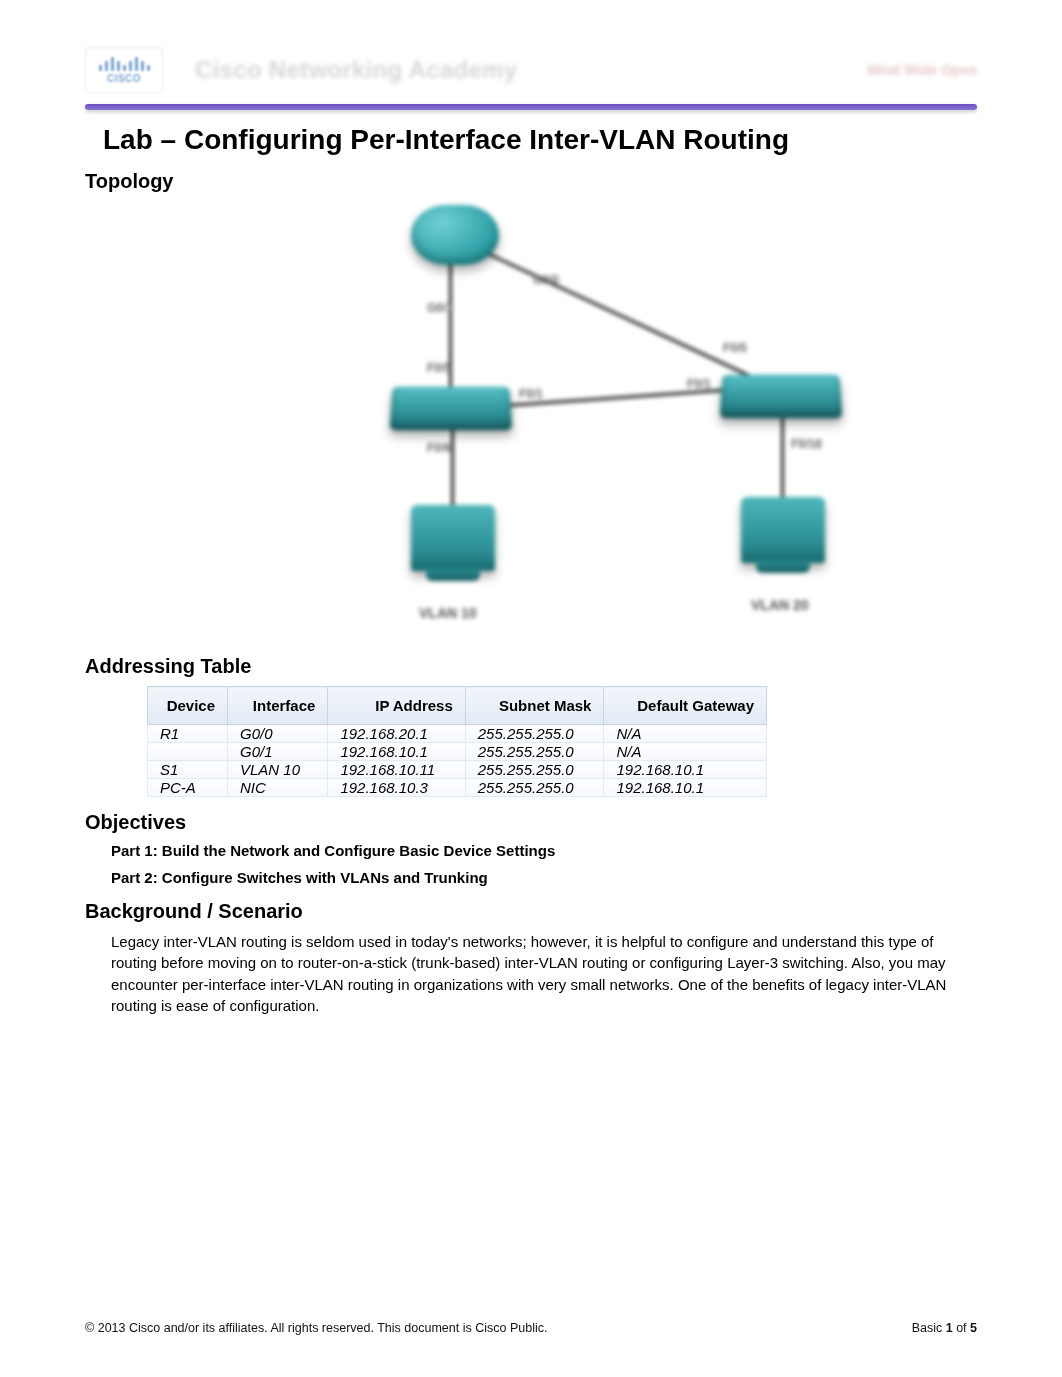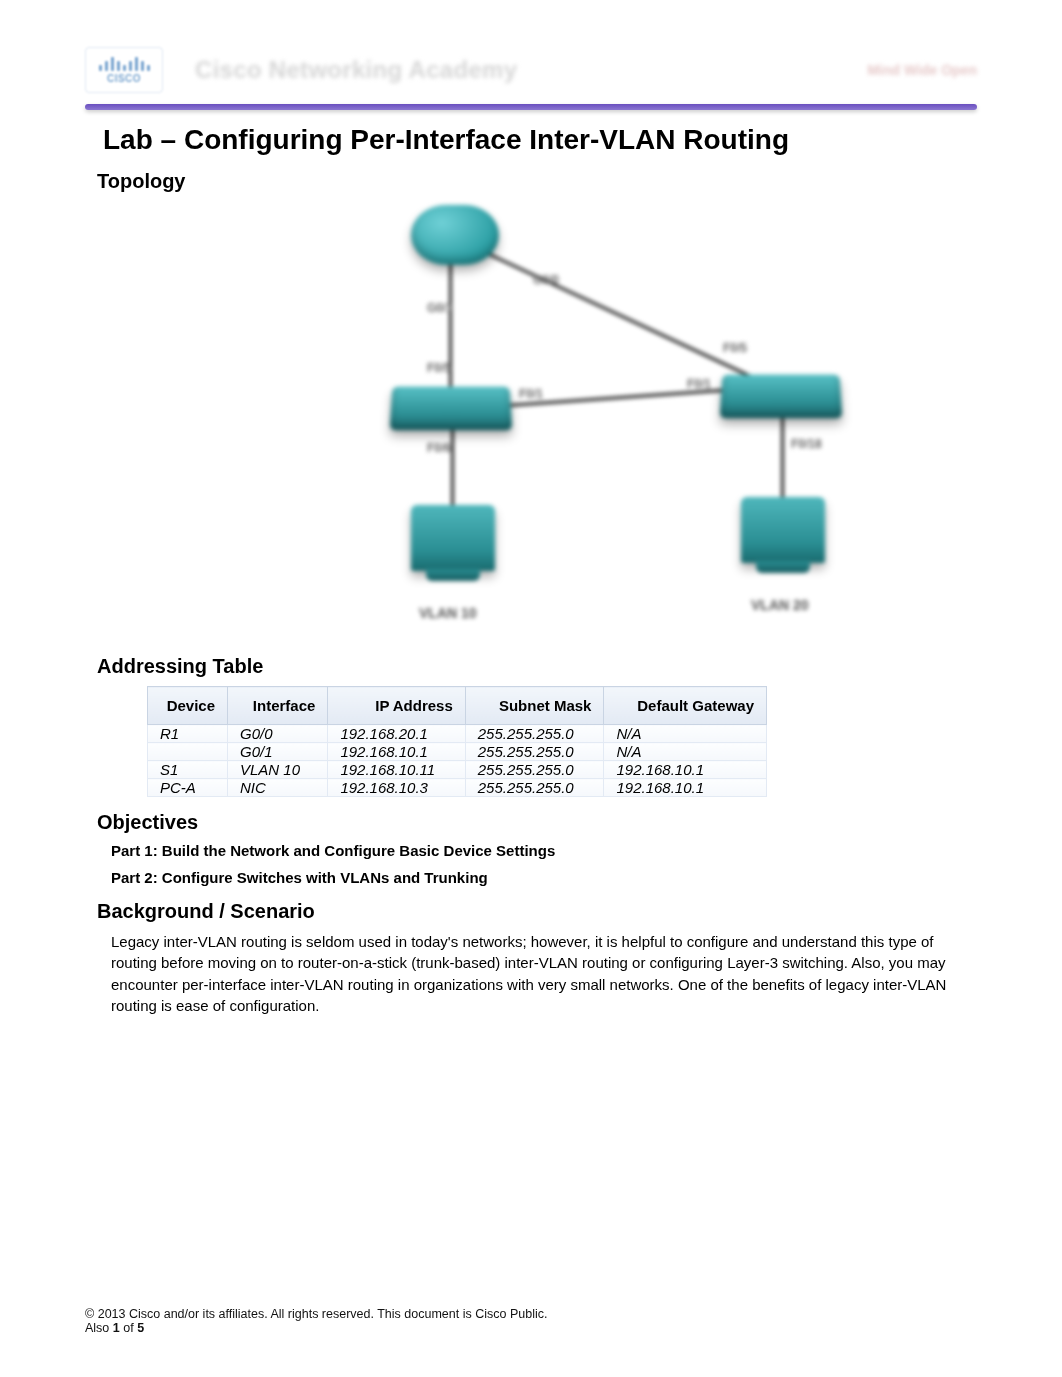--- a/index.html
+++ b/index.html
@@ -83,21 +83,21 @@
     margin: 4px 0 14px 0;
   }
   h1.title {
     font-size: 28px;
     font-weight: bold;
     margin: 0 0 12px 18px;
   }
   h2.section {
     font-size: 20px;
     font-weight: bold;
-    margin: 14px 0 8px 12px;
+    margin: 14px 0 8px 0;
   }
   .topology-wrap {
     width: 100%;
     display: flex;
     justify-content: center;
   }
   .topology {
     width: 560px;
     height: 440px;
     position: relative;
@@ -187,21 +187,20 @@
     line-height: 1.42;
   }
   .footer {
     position: absolute;
     left: 85px; right: 85px;
     bottom: 42px;
     display: flex;
     justify-content: space-between;
     font-size: 12.5px;
     color: #111;
-    flex-direction: column;
   }
   .footer .pg b { font-weight: bold; }
 </style>
 </head>
 <body>
 
 <div class="page">
 
   <div class="header-bar">
     <div class="logo-box">
@@ -306,15 +305,15 @@
   </div>
 
   <h2 class="section">Background / Scenario</h2>
   <p class="body-para">Legacy inter-VLAN routing is seldom used in today's networks; however, it is helpful to configure and understand this type of routing before moving on to router-on-a-stick (trunk-based) inter-VLAN routing or configuring Layer-3 switching. Also, you may encounter per-interface inter-VLAN routing in organizations with very small networks. One of the benefits of legacy inter-VLAN routing is ease of configuration.</p>
 
 </div>
 
 <div class="footer">
   <span>© 2013 Cisco and/or its affiliates. All rights reserved. This document is Cisco Public.</span>
   <span class="pg">
-    <span>Also </span><b>1</b><span> of </span><b>5</b>
+    <span>Basic </span><b>1</b><span> of </span><b>5</b>
   </span>
 </div>
 
 </body></html>

